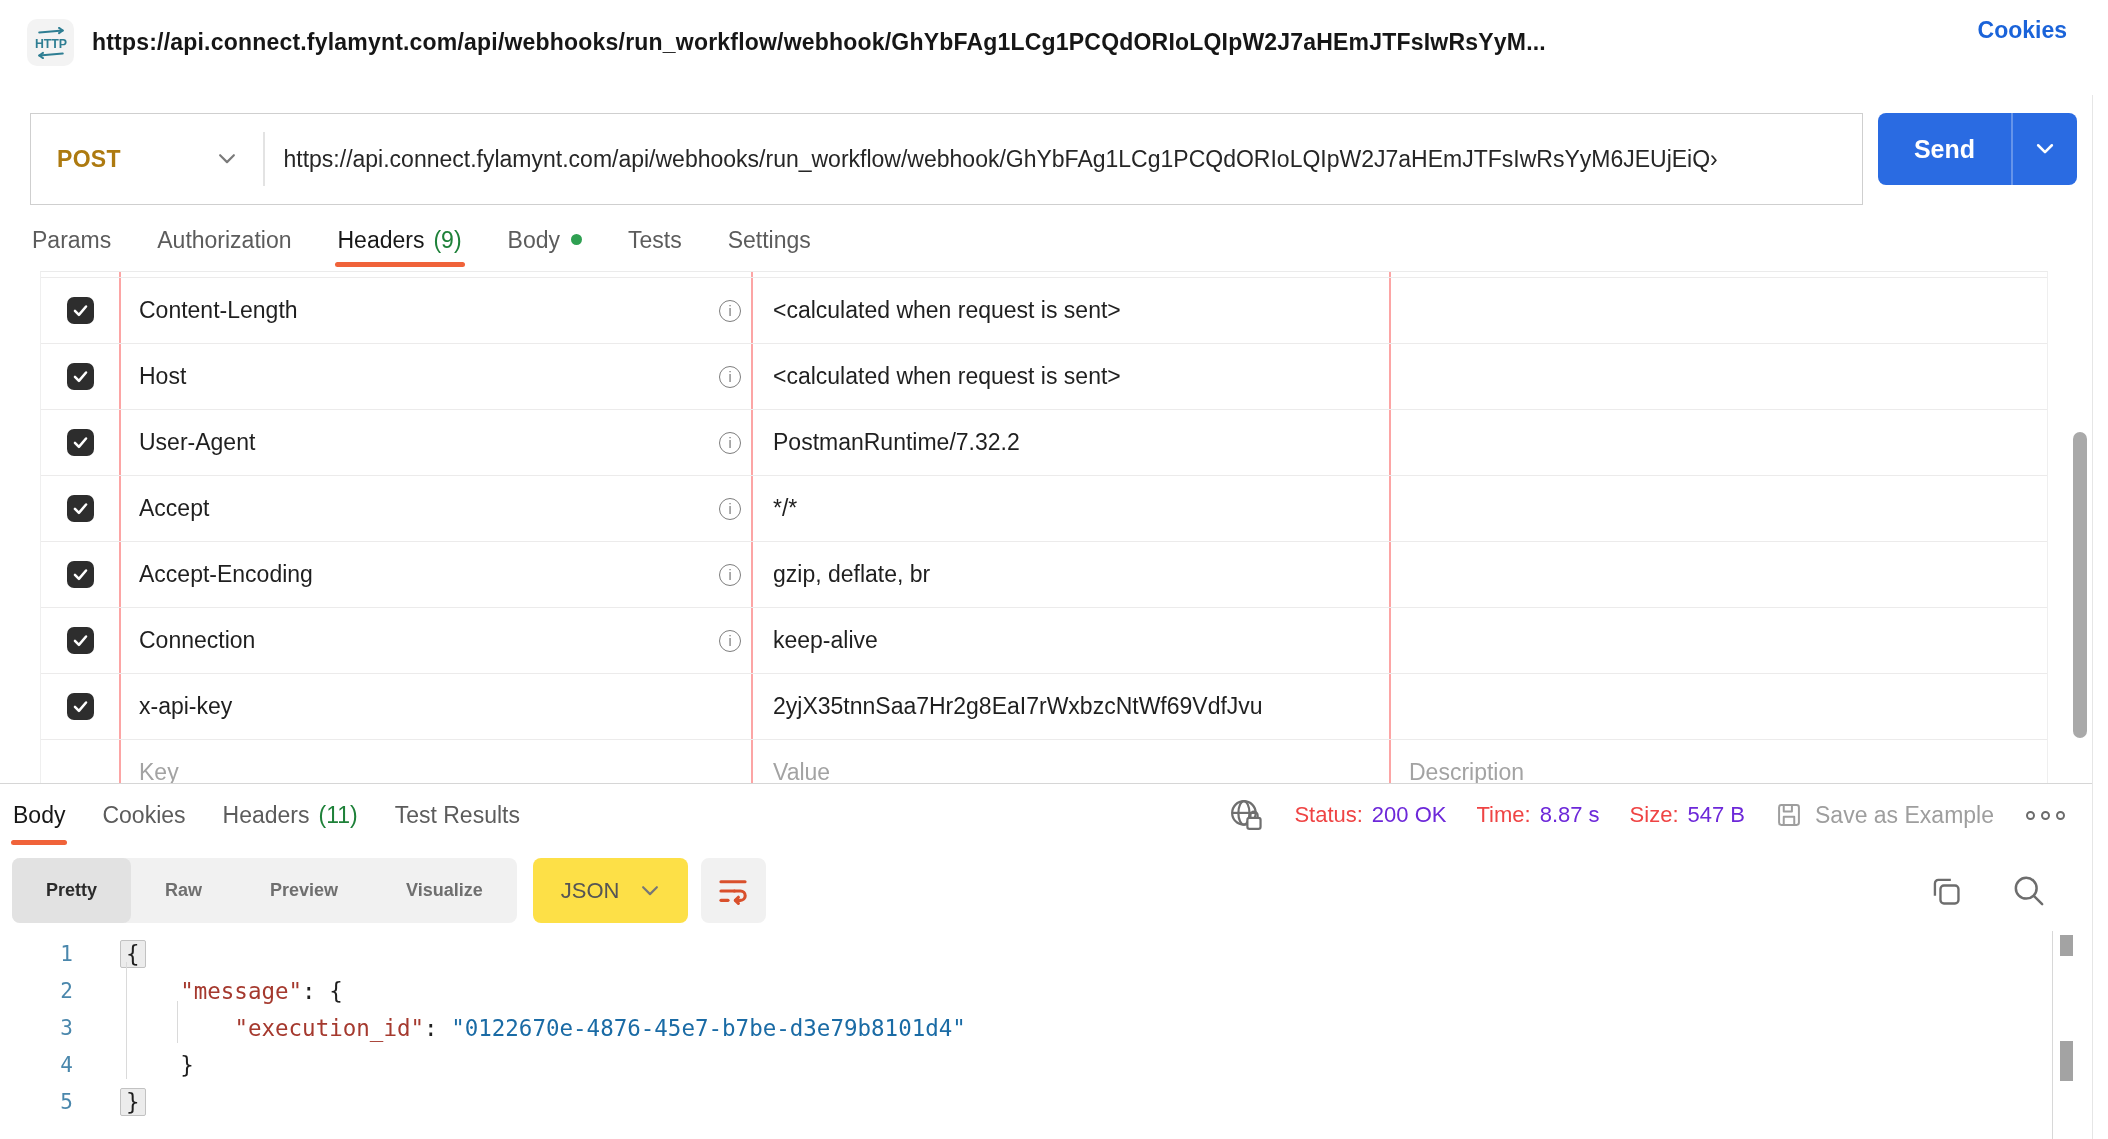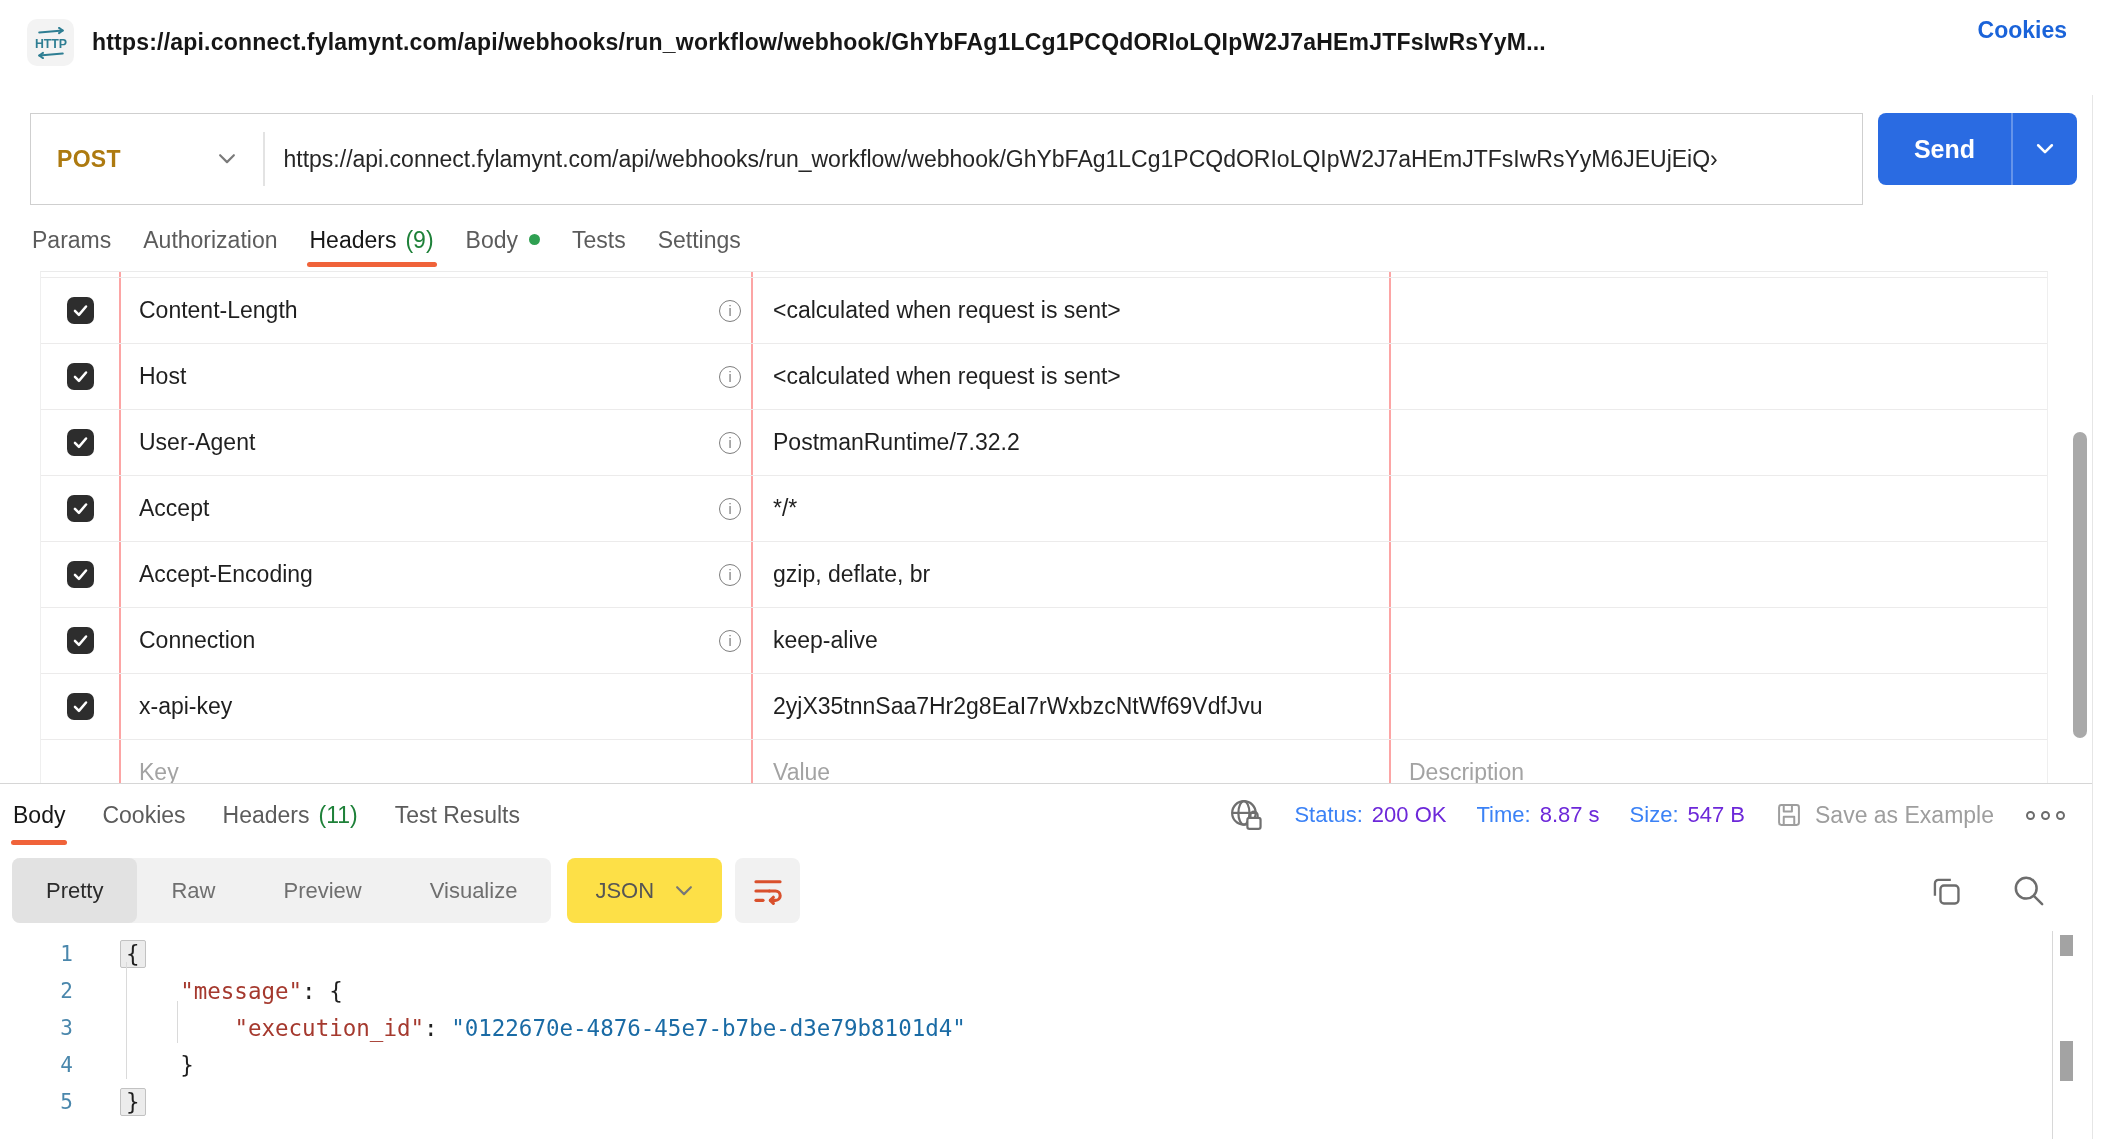--- a/index.html
+++ b/index.html
@@ -18,21 +18,21 @@
   .method-btn { display:flex; align-items:center; justify-content:space-between; width:232px; padding:0 26px; background:transparent; border:none; font-family:inherit; font-size:23px; font-weight:bold; letter-spacing:.3px; cursor:pointer; }
   .method-label { color:#AD7A10; }
   .url-vline { width:1.5px; height:54px; background:#e3e3e3; }
   .url-text { padding-left:19px; font-size:23px; color:#262626; white-space:nowrap; overflow:hidden; flex:1; }
   .send-btn { position:absolute; left:1878px; top:0; width:199px; height:72px; background:#2A6BE2; border:none; border-radius:8px; display:flex; align-items:center; color:#fff; cursor:pointer; font-family:inherit; }
   .send-label { width:133px; text-align:center; font-size:25px; font-weight:bold; }
   .send-divider { width:1.5px; height:72px; background:rgba(255,255,255,.28); }
   .send-caret { flex:1; display:flex; align-items:center; justify-content:center; }
 
   
-  .req-tabs { position:absolute; left:0; top:210px; width:2108px; height:60px; display:flex; align-items:center; gap:32px; padding-left:32px; }
+  .req-tabs { position:absolute; left:0; top:210px; width:2108px; height:60px; display:flex; align-items:center; gap:46px; padding-left:32px; }
   .rtab { position:relative; height:60px; display:flex; align-items:center; font-size:23px; color:#5c5c5c; cursor:pointer; }
   .rtab.active .rtab-label { color:#171717; }
   .rtab.active::after { content:""; position:absolute; left:-3px; right:-3px; bottom:3px; height:5px; background:#F0633A; border-radius:3px; }
   .rtab-count { margin-left:9px; color:#1E8139; }
   .body-dot { width:11px; height:11px; border-radius:50%; background:#2FA052; margin-left:11px; margin-top:-2px; }
   .cookies-link { position:absolute; right:41px; top:0; height:60px; display:flex; align-items:center; color:#1A63D9; font-size:23px; font-weight:600; cursor:pointer; }
 
   
   .headers-table { position:absolute; left:40px; top:271px; width:2008px; height:512px; overflow:hidden; border-top:1px solid #ebebeb; border-left:1px solid #efefef; border-right:1px solid #efefef; background:#fff; }
   .t-row { display:grid; grid-template-columns:80px 632px 638px 1fr; height:66px; border-bottom:1px solid #ecebeb; }
@@ -49,30 +49,30 @@
   .ghost-row .cell-desc { padding-left:18px; }
 
   
   .response { position:absolute; left:0; top:783px; width:2092px; height:356px; border-top:1px solid #d6d6d6; background:#fff; }
   .resp-header { position:relative; height:62px; display:flex; align-items:center; gap:37px; padding-left:13px; }
   .resp-tab { position:relative; height:62px; display:flex; align-items:center; font-size:23px; color:#5c5c5c; cursor:pointer; }
   .resp-tab.active .rtab-label { color:#171717; }
   .resp-tab.active::after { content:""; position:absolute; left:-2px; right:-2px; bottom:1px; height:5px; background:#F0633A; border-radius:3px; }
   .resp-meta { position:absolute; right:25px; top:0; height:62px; display:flex; align-items:center; gap:30px; }
   .metric { display:flex; align-items:center; font-size:22px; white-space:nowrap; }
-  .metric .lbl { color:#3b82f6; }
+  .metric .lbl { color:#ef4444; }
   .metric .val { color:#6d28d9; margin-left:9px; }
   .save-example { display:flex; align-items:center; gap:12px; background:none; border:none; font-family:inherit; font-size:23px; color:#9e9e9e; cursor:pointer; white-space:nowrap; }
   .more-btn { display:flex; align-items:center; gap:6px; background:none; border:none; cursor:pointer; padding:0 2px; }
   .more-btn i { width:9px; height:9px; border:2.2px solid #6b6b6b; border-radius:50%; display:block; }
 
   
   .resp-toolbar { position:relative; margin-top:12px; height:65px; display:flex; align-items:center; padding-left:12px; }
   .seg-control { display:flex; background:#f1f1f1; border-radius:8px; height:65px; }
-  .seg-item { display:flex; align-items:center; padding:4px 34px; font-size:22px; color:#6f6f6f; border-radius:8px; cursor:pointer; }
+  .seg-item { display:flex; align-items:center; padding:4px 34px; font-size:18px; color:#6f6f6f; border-radius:8px; cursor:pointer;font-weight:bold; }
   .seg-item.active { background:#e2e2e2; color:#2b2b2b; }
   .json-btn { margin-left:16px; height:65px; display:flex; align-items:center; gap:20px; padding:0 28px; background:#fde047; border:none; border-radius:8px; font-family:inherit; font-size:22px; color:#555; cursor:pointer; }
   .wrap-btn { margin-left:13px; width:65px; height:65px; background:#f1f1f1; border:none; border-radius:8px; display:flex; align-items:center; justify-content:center; cursor:pointer; }
   .toolbar-icons { position:absolute; right:45px; top:0; height:65px; display:flex; align-items:center; gap:47px; }
   .icon-btn { background:none; border:none; display:flex; align-items:center; justify-content:center; cursor:pointer; }
 
   
   .code-area { position:relative; margin-top:12px; font-family:"DejaVu Sans Mono", monospace; }
   .code-line { display:flex; height:37px; align-items:center; }
   .ln { width:73px; text-align:right; color:#4A87AC; font-size:21px; flex:none; }

